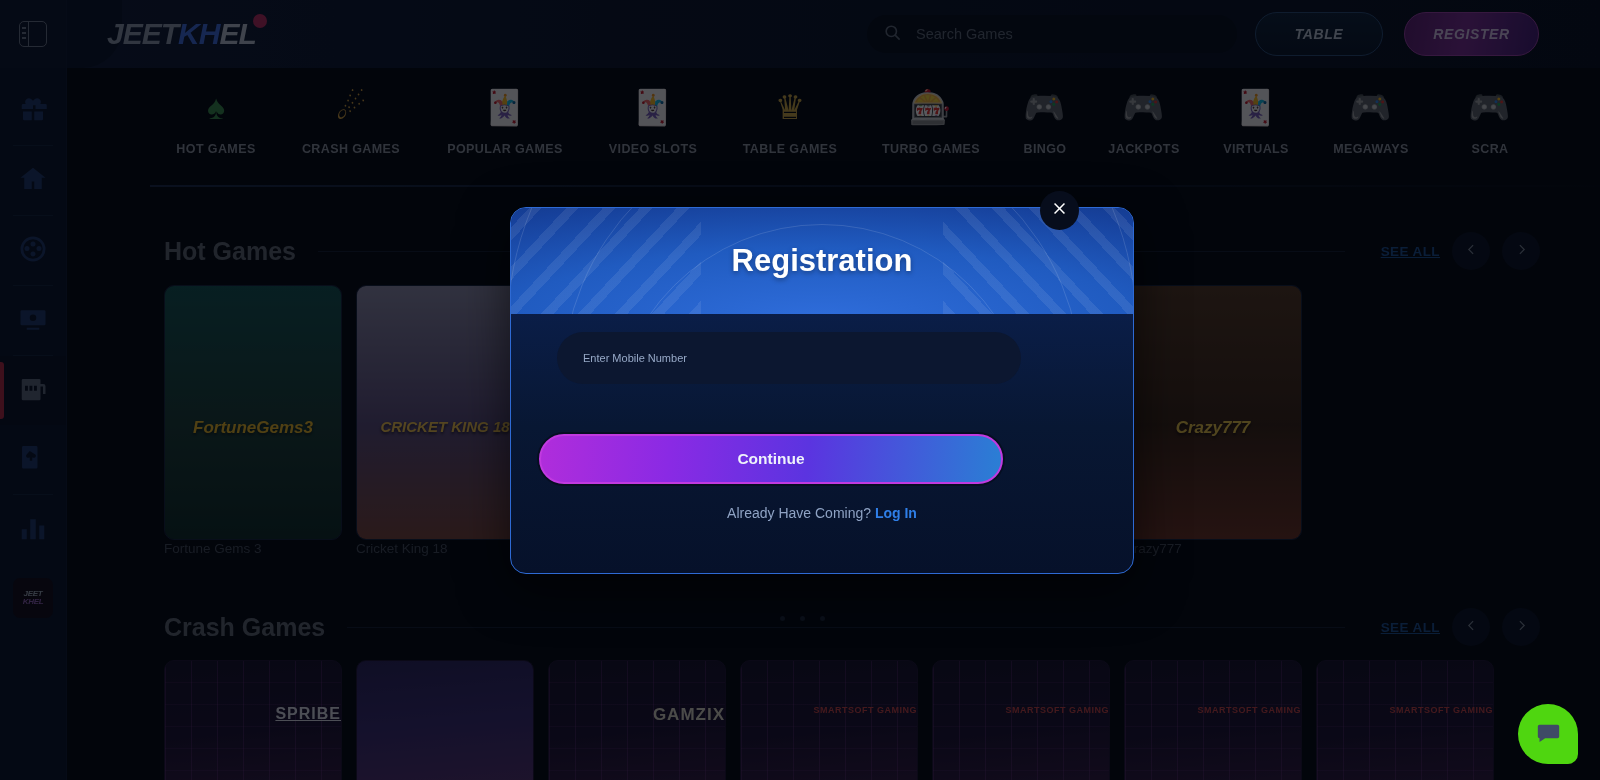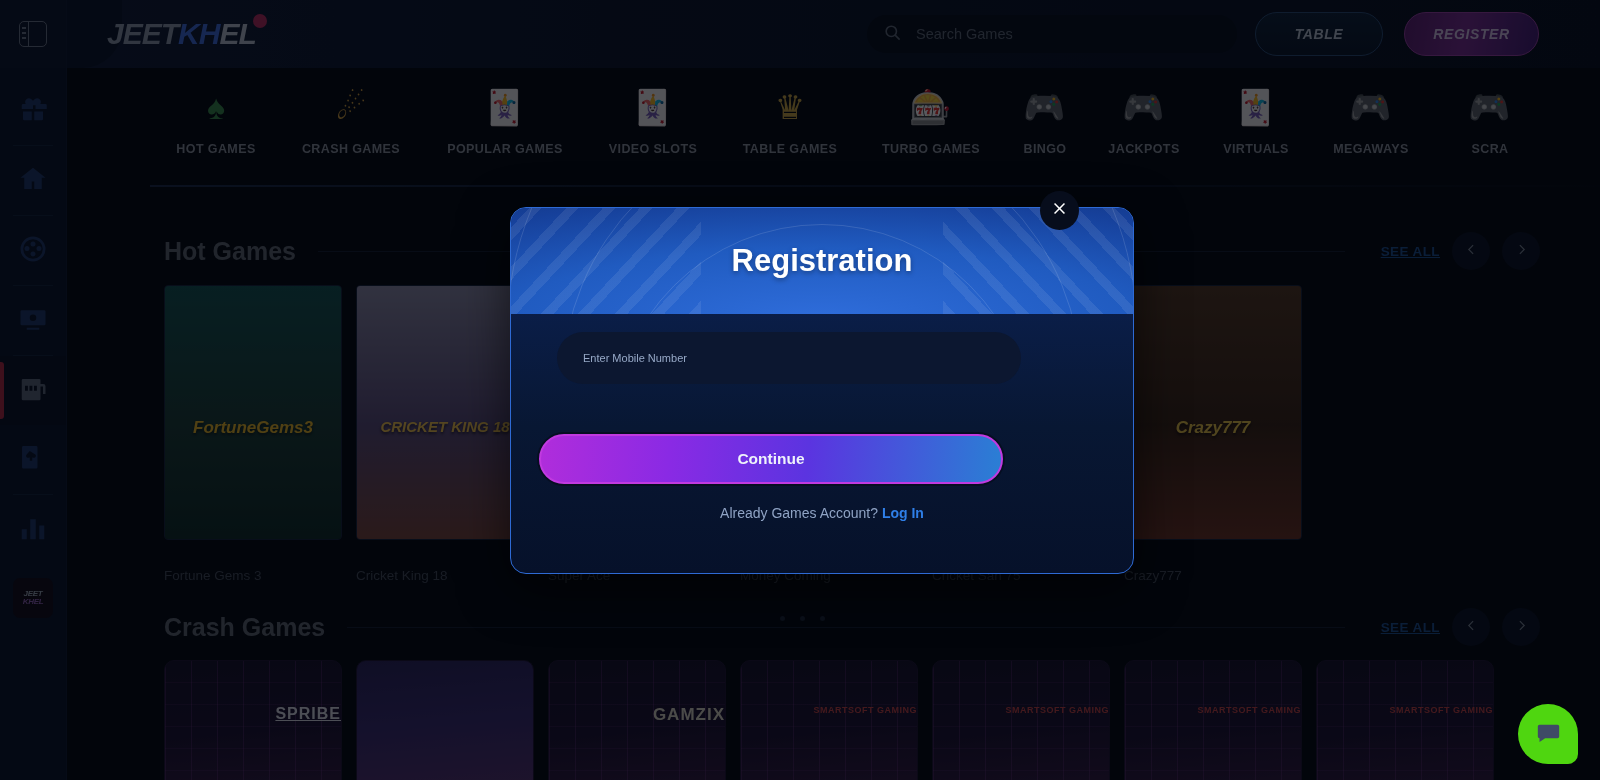--- a/index.html
+++ b/index.html
@@ -142,25 +142,25 @@
   .arrow {
     width:38px; height:38px; border-radius:50%; background:#0a1120;
     display:flex; align-items:center; justify-content:center; margin-left:12px;
     cursor:pointer;
   }
   .arrow svg { width:13px; height:13px; stroke:#7b8392; stroke-width:2.2; fill:none; }
 
   .cardrow { position:absolute; left:164px; display:flex; gap:14px; }
   .gcard { width:178px; cursor:pointer; }
   .gthumb {
-    width:178px; height:255px; border-radius:4px; overflow:hidden;
+    width:178px; height:255px; border-radius:10px; overflow:hidden;
     position:relative; border:1px solid #16203a; background:#0b1222;
   }
   .gname {
-    margin-top:28px; font-size:13.5px; color:#444b57;
+    margin-top:1px; font-size:13.5px; color:#444b57;
   }
 
   
   .art { position:absolute; inset:0; }
   .art-label {
     position:absolute; left:0; right:0; top:52%;
     text-align:center; font-weight:900; font-style:italic;
     text-shadow:0 2px 3px rgba(0,0,0,.65);
   }
 
@@ -533,21 +533,21 @@
     <div class="stripes-l"></div>
     <div class="stripes-r"></div>
     <div id="modal-title">Registration</div>
   </div>
 
   <input id="mobile-input" type="text" placeholder="Enter Mobile Number" style="">
 
   <div id="continue">Continue</div>
 
   <div id="modal-footer">
-    <span>Already Games Account?</span>
+    <span>Already Have Coming?</span>
     <a>Log In</a>
   </div>
 </div>
 
 <div id="modal-close">
   <span>
     <svg viewBox="0 0 24 24">
         <line x1="5" y1="5" x2="19" y2="19"></line>
         <line x1="19" y1="5" x2="5" y2="19"></line>
       </svg>

